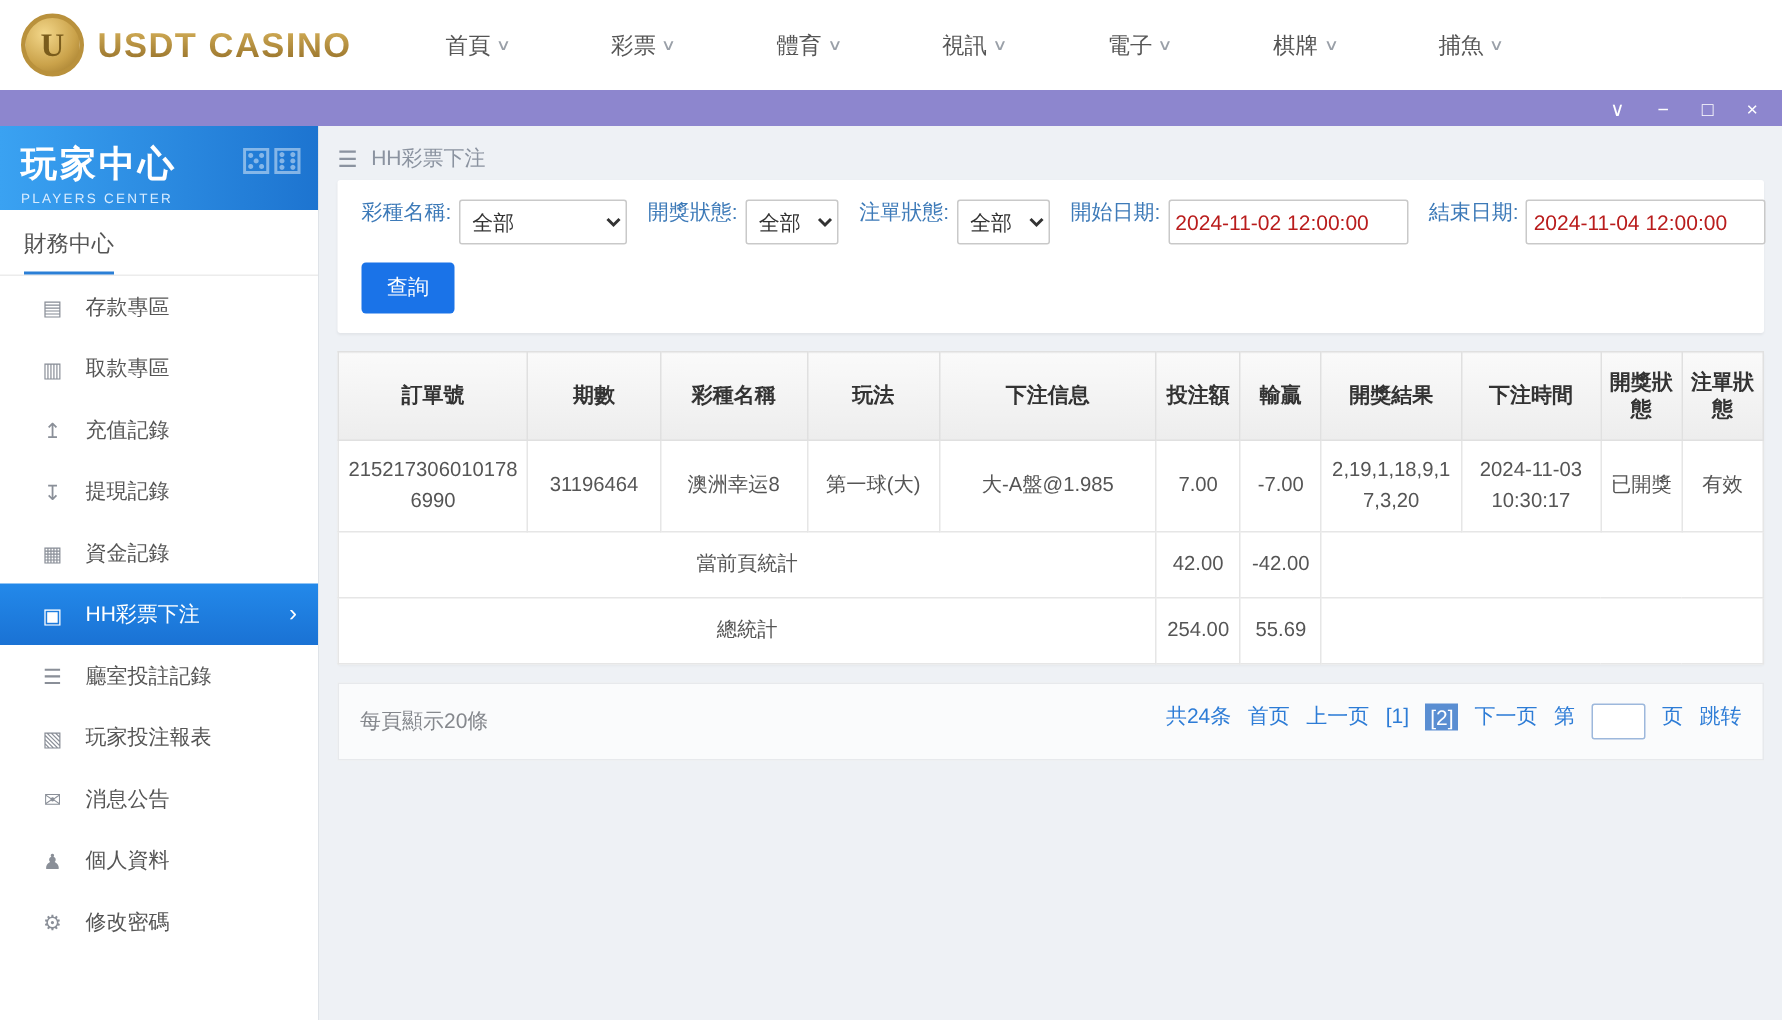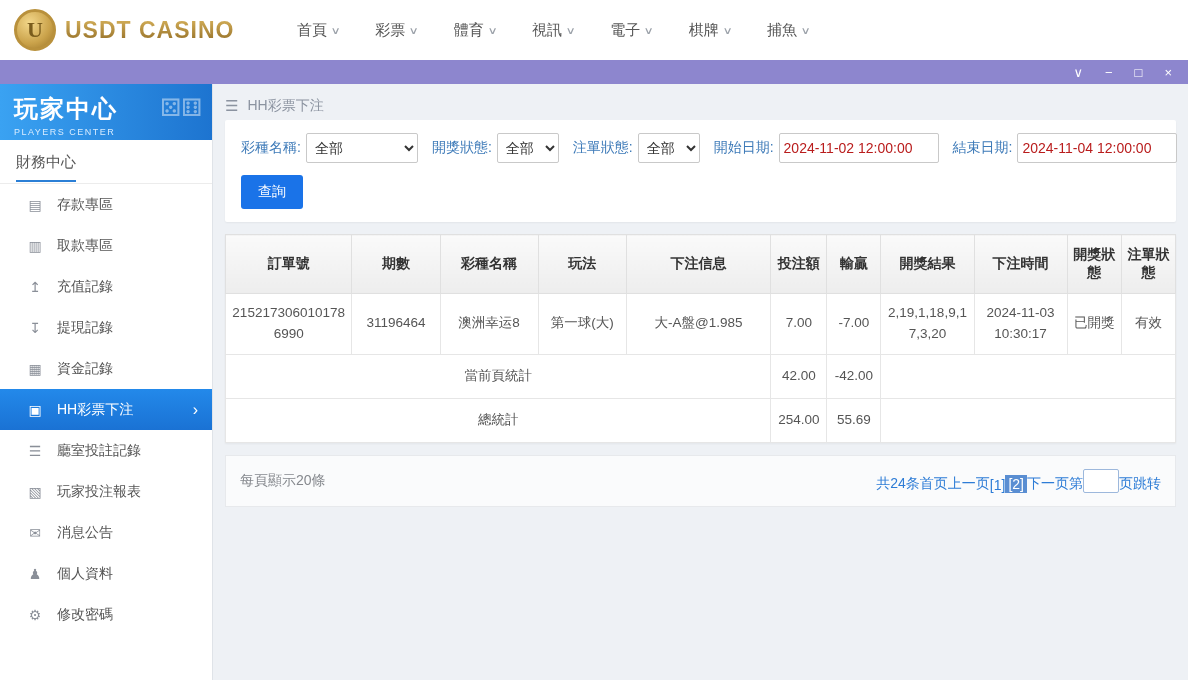--- a/index.html
+++ b/index.html
@@ -9,21 +9,21 @@
   
   .topbar { height:60px; display:flex; align-items:center; padding:0 14px; background:#fff; }
   .logo { display:flex; align-items:center; gap:9px; width:225px; }
   .coin { width:42px; height:42px; border-radius:50%;
           background: radial-gradient(circle at 35% 30%, #f3d78a, #caa24a 60%, #9a7428);
           border:3px solid #b9913c; display:flex; align-items:center; justify-content:center;
           color:#7a5c1c; font-weight:bold; font-size:22px; font-family:"Liberation Serif", serif; }
   .logo-text { font-size:23px; font-weight:bold; letter-spacing:1px; color:#a8802f;
                background:linear-gradient(180deg,#d9b45c,#8f6a24); -webkit-background-clip:text;
                background-clip:text; -webkit-text-fill-color:transparent; }
-  .nav { display:flex; gap:36px; margin-left:58px; font-size:15px; color:#555; }
+  .nav { display:flex; gap:68px; margin-left:58px; font-size:15px; color:#555; }
   .nav-item { display:flex; align-items:center; gap:5px; cursor:pointer; }
   .nav-item .caret { color:#9aa0a8; font-size:10px; transform:scaleX(1.4); }
 
   
   .titlebar { height:24px; background:#8d86ce; display:flex; align-items:center;
               justify-content:flex-end; gap:22px; padding-right:16px; color:#fff; font-size:13px; }
   .titlebar span { cursor:pointer; line-height:1; }
 
   
   .layout { display:flex; height:596px; }
@@ -47,21 +47,21 @@
   
   .main { flex:1; background:#eef1f5; padding:0 12px; overflow:hidden; }
   .breadcrumb { height:36px; display:flex; align-items:center; gap:9px; color:#8b93a0;
                 font-size:14px; padding-top:8px; }
   .breadcrumb .menu-icon { font-size:15px; color:#8b93a0; }
 
   .filter-card { background:#fff; border-radius:2px; padding:13px 16px 13px;
                  box-shadow:0 1px 2px rgba(0,0,0,.05); }
   .filter-row { display:flex; align-items:center; font-size:14px; }
   .f-label { color:#3d7ab8; margin-right:5px; white-space:nowrap; }
-  .f-group { display:flex; align-items:center; margin-right:14px; }
+  .f-group { display:flex; margin-right:14px; }
   select { height:30px; border:1px solid #c9c9c9; border-radius:2px; font-size:14px;
            color:#333; padding:0 4px; background:#fff; font-family:"Liberation Sans",sans-serif; }
   .sel-wide { width:112px; }
   .sel-narrow { width:62px; }
   .f-date { height:30px; width:160px; border:1px solid #c9c9c9; border-radius:2px;
             padding:0 4px; font-size:14px; color:#b91c1c; font-family:"Liberation Sans",sans-serif; }
   .btn-query { margin-top:12px; background:#1a73e8; color:#fff; border:none; border-radius:3px;
                padding:8px 17px; font-size:14px; cursor:pointer; font-family:"Liberation Sans",sans-serif; }
 
   
@@ -74,21 +74,21 @@
        font-size:14px; color:#333; padding:11px 2px; font-weight:bold; }
   td { border:1px solid #e6e6e6; font-size:13.5px; color:#555; padding:9px 3px; line-height:1.55; }
   td.brk { word-break:break-all; }
   tr.summary td { padding:11px 3px; }
 
   
   .footer-bar { margin-top:12px; background:#fafbfc; border:1px solid #e7e9ec;
                 display:flex; align-items:center; justify-content:space-between;
                 padding:13px 14px; font-size:14px; }
   .page-size { color:#85888d; }
-  .pager { display:flex; align-items:flex-end; }
+  .pager { display:flex; align-items:flex-start; gap:11px; }
   .pager .total, .pager .plabel { color:#2d7cd6; }
   .plink { color:#2d7cd6; cursor:pointer; text-decoration:none; }
   .plink.current { background:#5a8ed2; color:#fff; padding:1px 3px; }
   .jump-input { width:36px; height:24px; border:1px solid #9db8dc; border-radius:2px;
                 font-size:13px; text-align:center; }
 </style>
 </head>
 <body>
 
 <div class="topbar">

